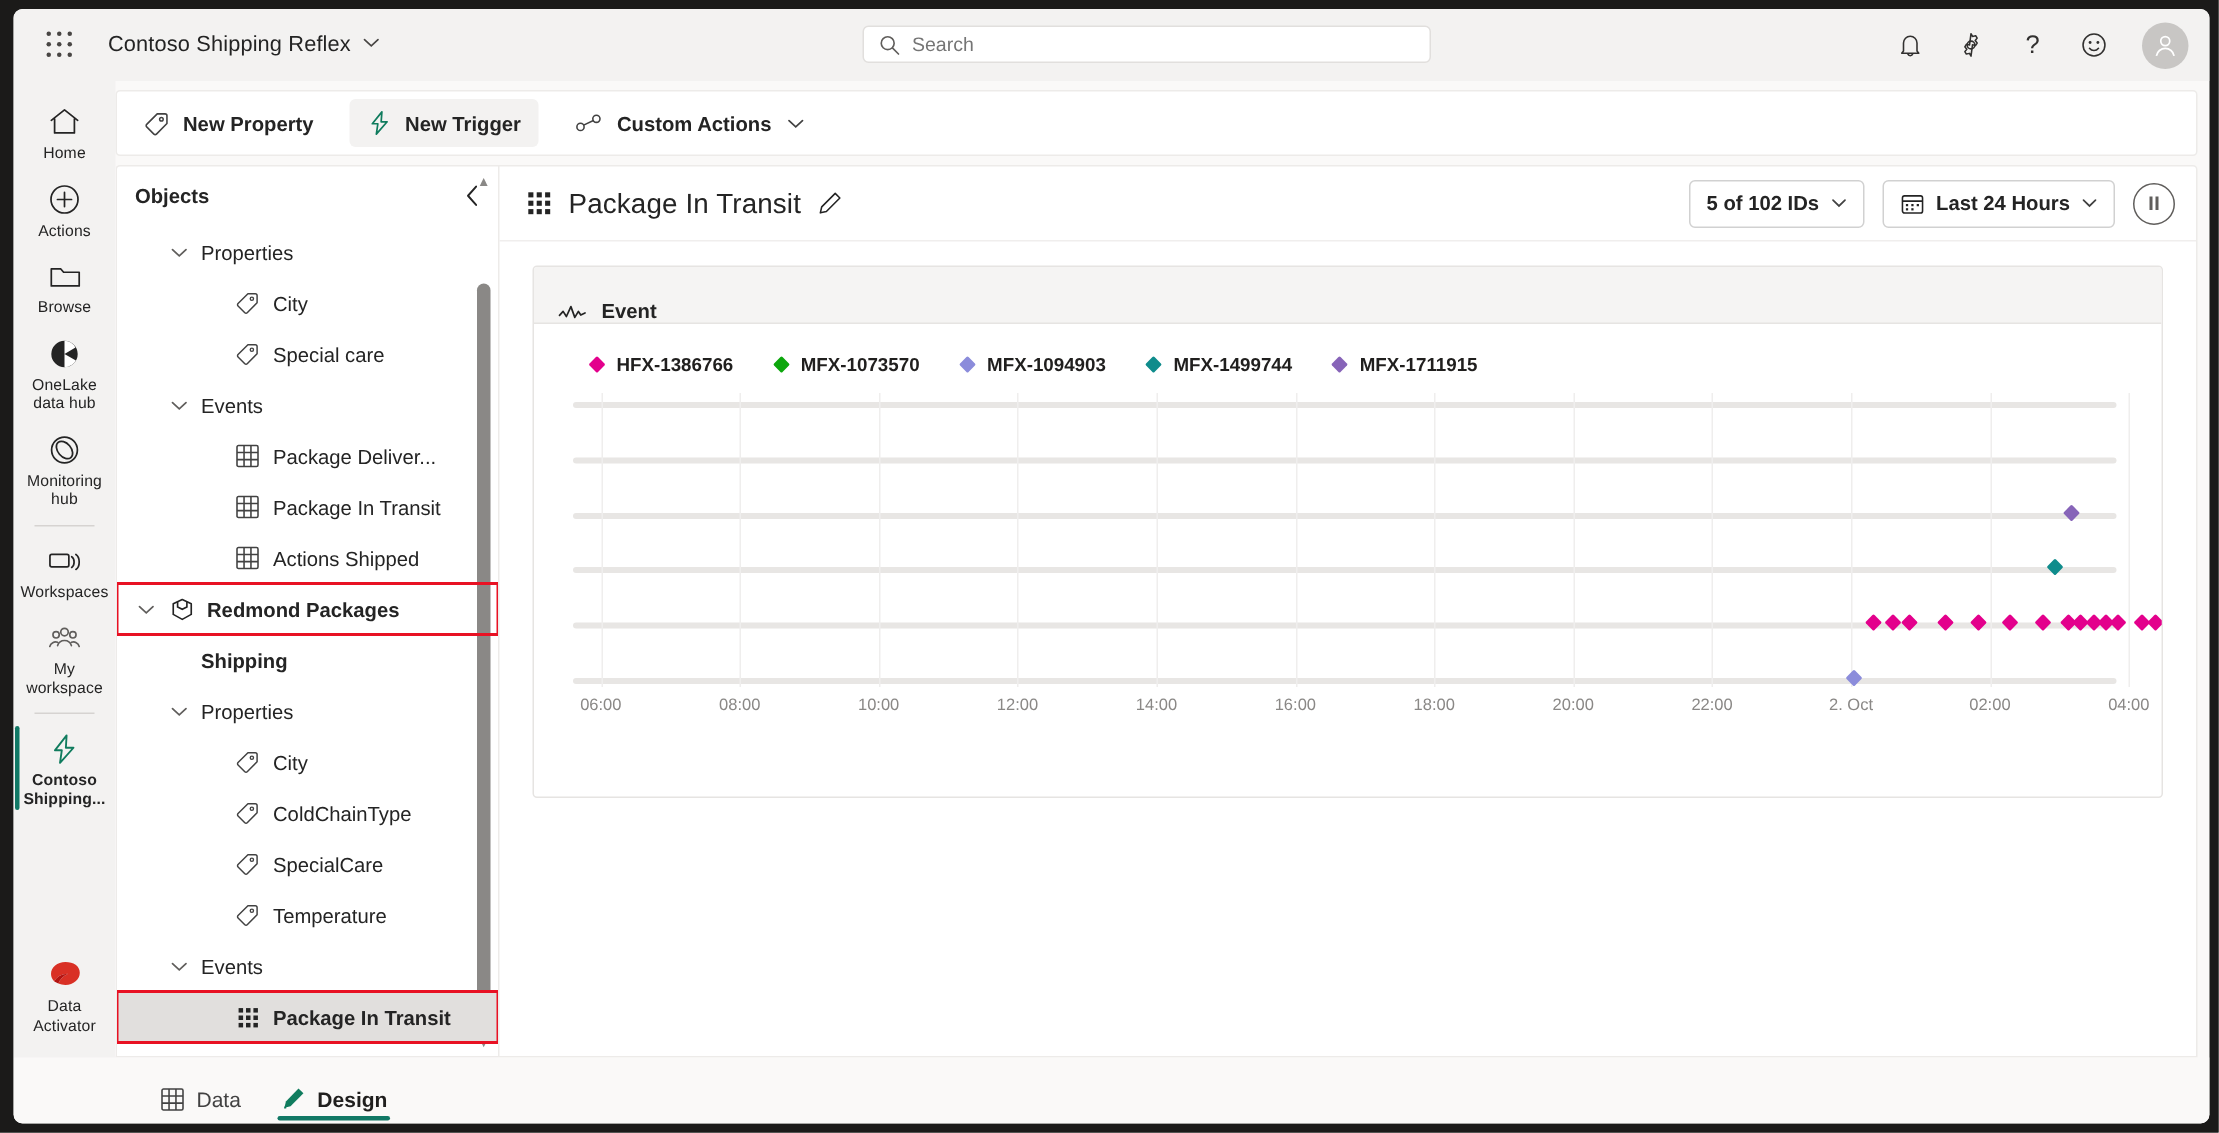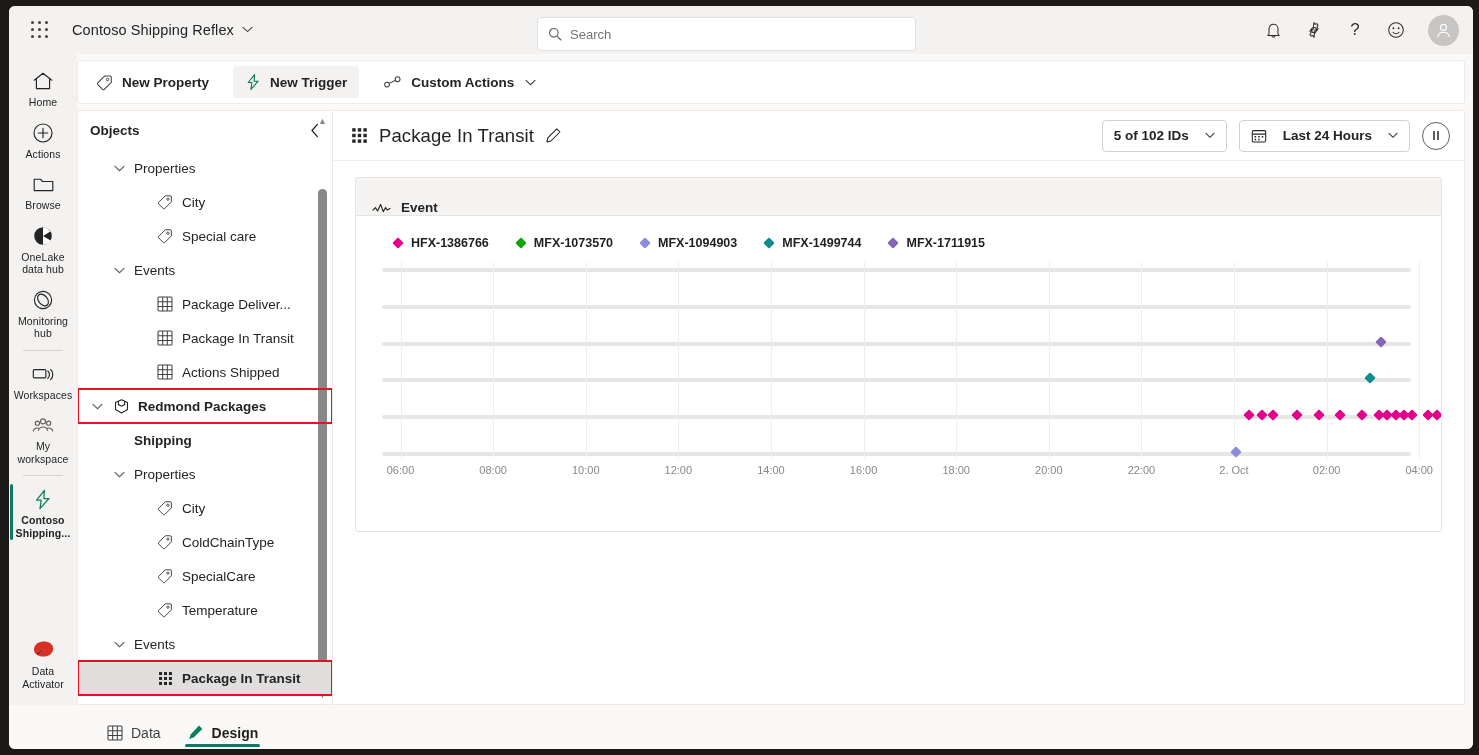--- a/index.html
+++ b/index.html
@@ -28,22 +28,22 @@
     padding: 0 14px 0 20px;
     position: relative;
   }
   .waffle { width: 22px; height: 22px; display: grid;
     grid-template-columns: repeat(3,1fr); grid-template-rows: repeat(3,1fr);
     gap: 3px; cursor: pointer; padding: 2px; }
   .waffle i { width: 3px; height: 3px; border-radius: 50%; background: #484644; display:block; }
   .app-title { margin-left: 21px; font-size: 14.5px; color: #242424; font-weight: 400; letter-spacing: .1px; }
   .caret { display: inline-block; margin-left: 8px; font-size: 10px; color: #605e5c; position: relative; top:-1px; }
   .searchbox {
-    position: absolute; left: 528px; top: 11px;
-    width: 379px; height: 34px;
+    position: absolute; left: 566px; top: 11px;
+    width: 379px; height: 25px;
     background: #fff; border: 1px solid #e1dfdd; border-radius: 4px;
     display: flex; align-items: center; padding: 0 10px; gap: 8px;
   }
   .searchbox input {
     border: 0; outline: 0; font-size: 13px; color: #605e5c;
     font-family: "Liberation Sans", sans-serif; width: 100%; background: transparent;
   }
   .topicons { margin-left: auto; display: flex; align-items: center; gap: 15px; }
   .topicon { width: 26px; height: 26px; display:flex; align-items:center; justify-content:center;
     cursor: pointer; color:#323130; }
@@ -134,21 +134,21 @@
   }
   .dhead {
     height: 50px; flex:0 0 50px; display:flex; align-items:center;
     padding: 0 14px 0 18px; border-bottom:1px solid #f0eeed; gap: 11px;
   }
   .dtitle { font-size: 18.5px; color:#242424; font-weight:400; letter-spacing:.1px; }
   .pencil { cursor:pointer; display:flex; color:#242424; }
   .dhead-right { margin-left:auto; display:flex; align-items:center; gap: 12px; }
   .pill {
     height: 32px; border:1px solid #d1d1d1; border-radius: 4px; background:#fff;
-    display:flex; align-items:center; gap: 16px; padding: 0 11px; cursor:pointer;
+    display:flex; align-items:center; gap: 8px; padding: 0 11px; cursor:pointer;
     font-size: 13.5px; color:#242424; font-weight: 600;
   }
   .pausebtn { width: 28px; height:28px; border:1.4px solid #605e5c; border-radius:50%;
     display:flex;align-items:center;justify-content:center;cursor:pointer; }
   .pausebtn i { width:2px;height:9px;background:#605e5c; display:block; }
   .pausebtn .pp { display:flex; gap:2.5px; }
 
   .dbody { flex:1; padding: 16px 22px; min-height:0; }
   .card {
     border:1px solid #e6e4e2; border-radius: 3px; background:#fff;

